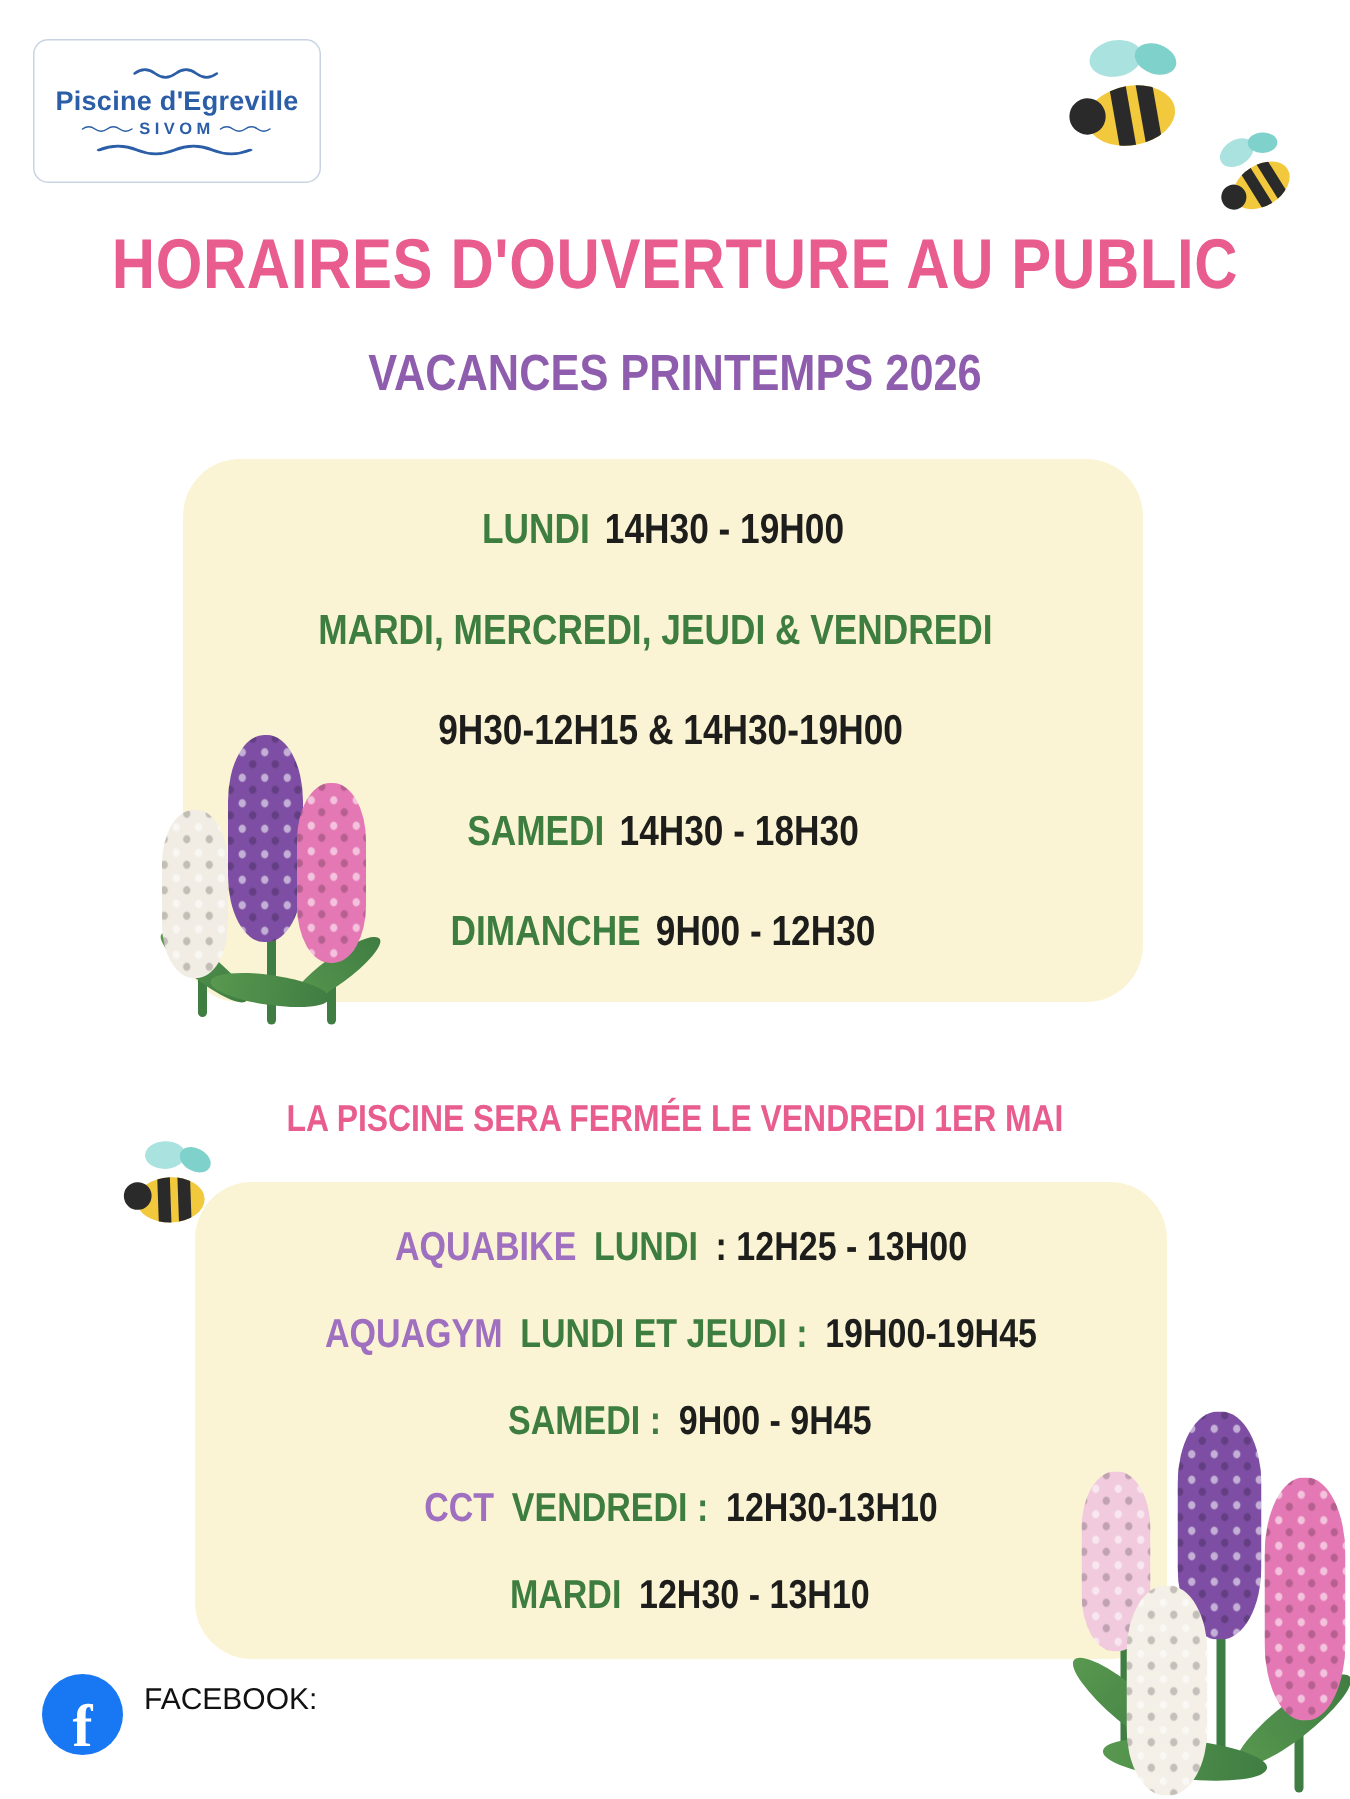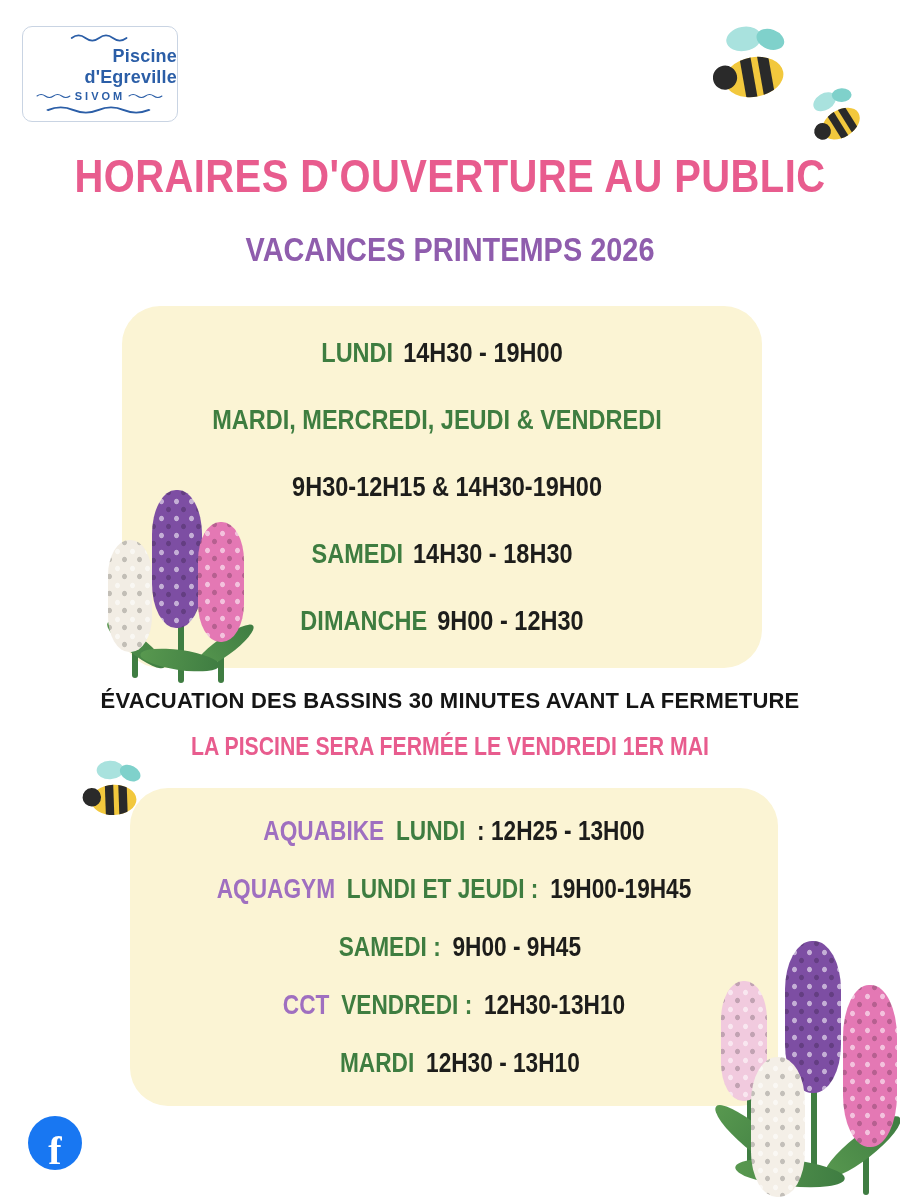--- a/index.html
+++ b/index.html
@@ -5,24 +5,24 @@
   * { margin:0; padding:0; box-sizing:border-box; }
   html,body { background:#ffffff; }
   body { font-family:"Liberation Sans", sans-serif; }
   .page {
     position:relative; width:900px; height:1199px; margin:0 auto;
     background:#ffffff; overflow:hidden;
   }
 
   
   .logo-box {
-    position:absolute; left:22px; top:26px; width:156px; height:96px;
+    position:absolute; left:22px; top:26px; width:192px; height:96px;
     border:1.5px solid #c9d4e3; border-radius:10px;
     display:flex; flex-direction:column; align-items:center; justify-content:center;
-    gap:2px; background:#fff;text-align:right;
+    gap:2px; background:#fff;
   }
   .logo-title { color:#2b5ea7; font-weight:700; font-size:18px; letter-spacing:.2px; }
   .logo-sivom-row { display:flex; align-items:center; gap:3px; }
   .logo-sivom { color:#2b5ea7; font-weight:700; font-size:11px; letter-spacing:3px; }
 
   
   .title {
     position:absolute; left:0; top:148px; width:900px; text-align:center;
     color:#e85c8e; font-size:47px; font-weight:800; letter-spacing:.5px;
     transform:scaleX(.85);
@@ -181,21 +181,20 @@
     <div class="stem" style="left:78px; top:140px; height:65px;"></div>
     <div class="stem" style="left:118px; top:150px; height:55px;"></div>
     <div class="leaf" style="left:0px;  top:158px; width:72px; height:18px; transform:rotate(38deg);"></div>
     <div class="leaf" style="left:88px; top:160px; width:72px; height:18px; transform:rotate(-36deg);"></div>
     <div class="leaf" style="left:40px; top:172px; width:80px; height:20px; transform:rotate(8deg);"></div>
     <div class="spike" style="left:8px;  top:62px; width:44px; height:112px; background-color:#f2ede4;"></div>
     <div class="spike" style="left:52px; top:12px; width:50px; height:138px; background-color:#7d4ea3;"></div>
     <div class="spike" style="left:98px; top:44px; width:46px; height:120px; background-color:#e478b4;"></div>
   </div>
 
-  <div class="evac">ÉVACUATION DES BASSINS 30 MINUTES AVANT LA FERMETURE</div>
   <div class="closed">LA PISCINE SERA FERMÉE LE VENDREDI 1ER MAI</div>
 
   <div class="white-dot"></div>
   <svg class="bee" style="left:72px; top:758px; transform:rotate(16deg);" width="84" height="70" viewBox="0 0 100 80">
       <use href="#bee-shape" xlink:href="#bee-shape"></use>
     </svg>
 
   <div class="cream box2">
     <div class="line">
       <span class="c-purple">AQUABIKE</span>
@@ -232,15 +231,16 @@
     <div class="leaf" style="left:110px; top:200px; width:95px; height:24px; transform:rotate(-38deg);"></div>
     <div class="leaf" style="left:30px;  top:225px; width:110px; height:26px; transform:rotate(6deg);"></div>
     <div class="spike" style="left:16px;  top:46px;  width:46px; height:120px; background-color:#f1cade;"></div>
     <div class="spike" style="left:80px;  top:6px;   width:56px; height:152px; background-color:#7d4ea3;"></div>
     <div class="spike" style="left:138px; top:50px;  width:54px; height:162px; background-color:#e478b4;"></div>
     <div class="spike" style="left:46px;  top:122px; width:54px; height:140px; background-color:#f4efe7;"></div>
   </div>
 
   <div class="fb-circle">f</div>
   <div class="fb-text">
+    <div>FACEBOOK:</div>
   </div>
 
 </div>
 
 </body></html>

